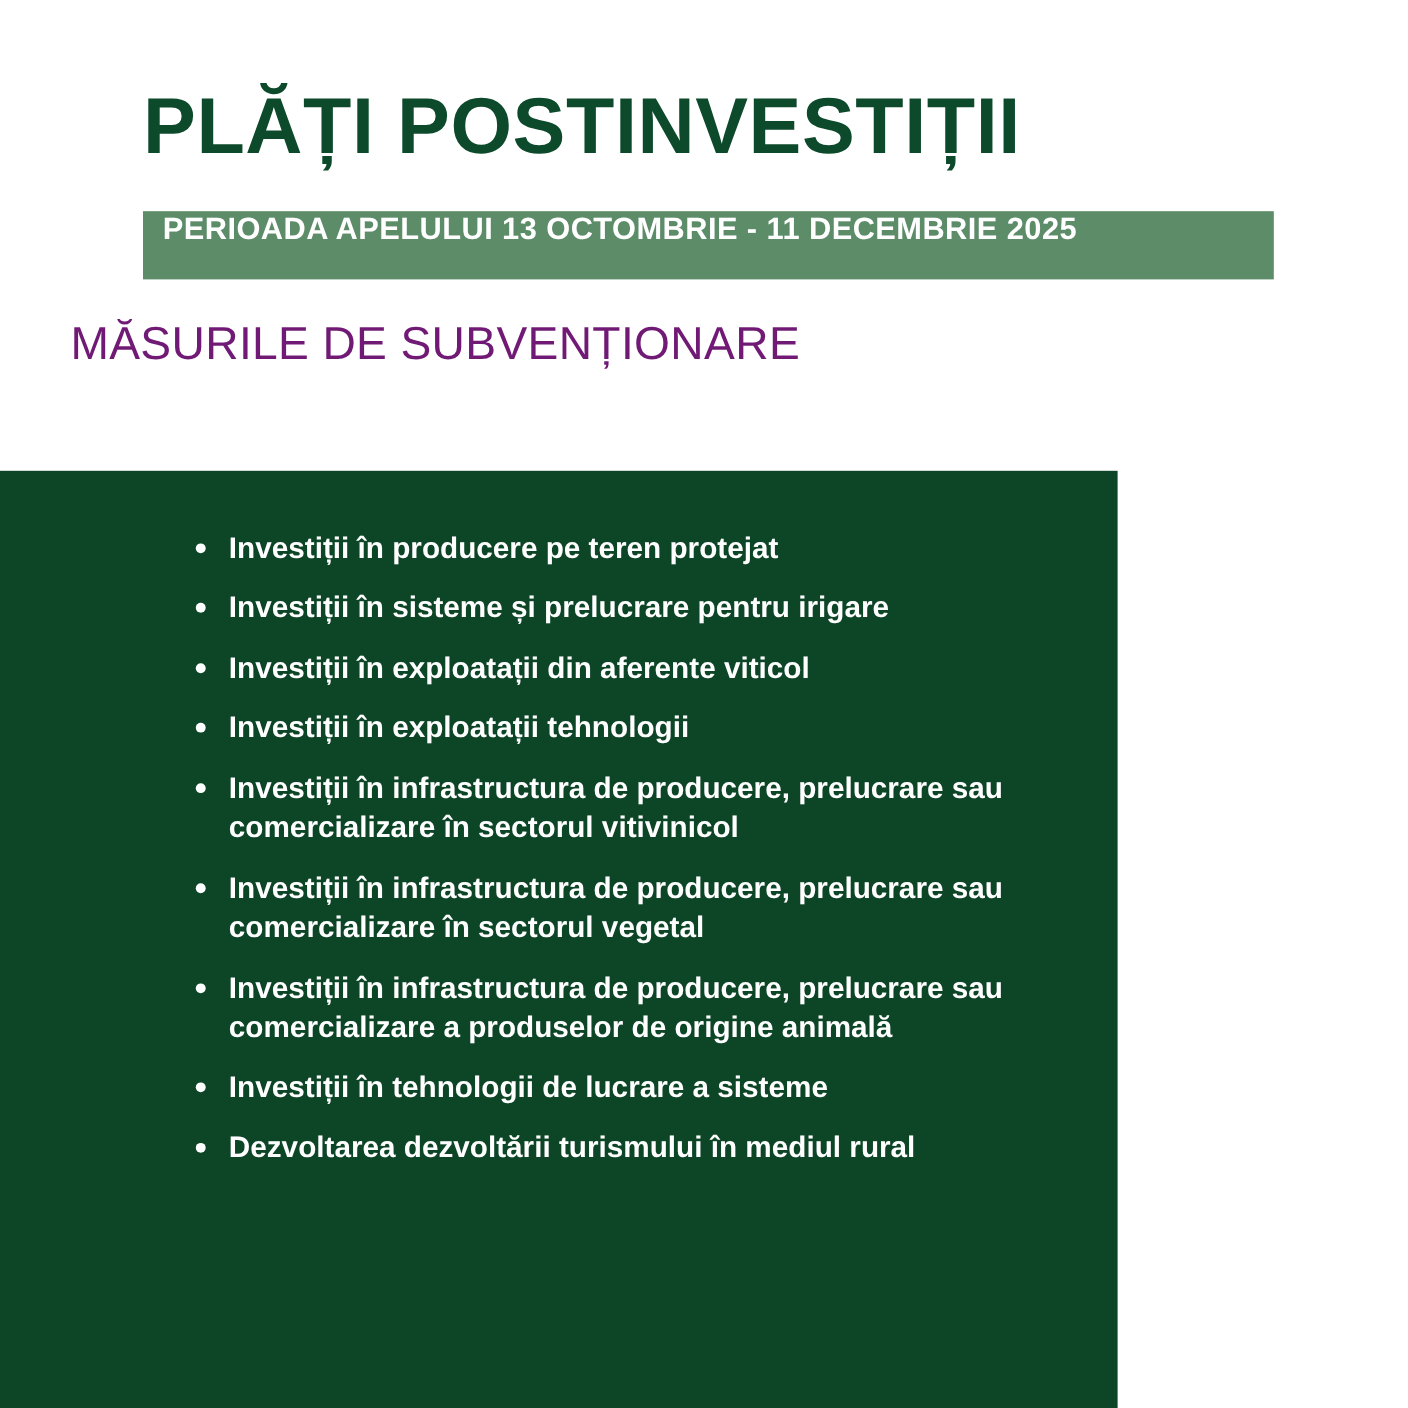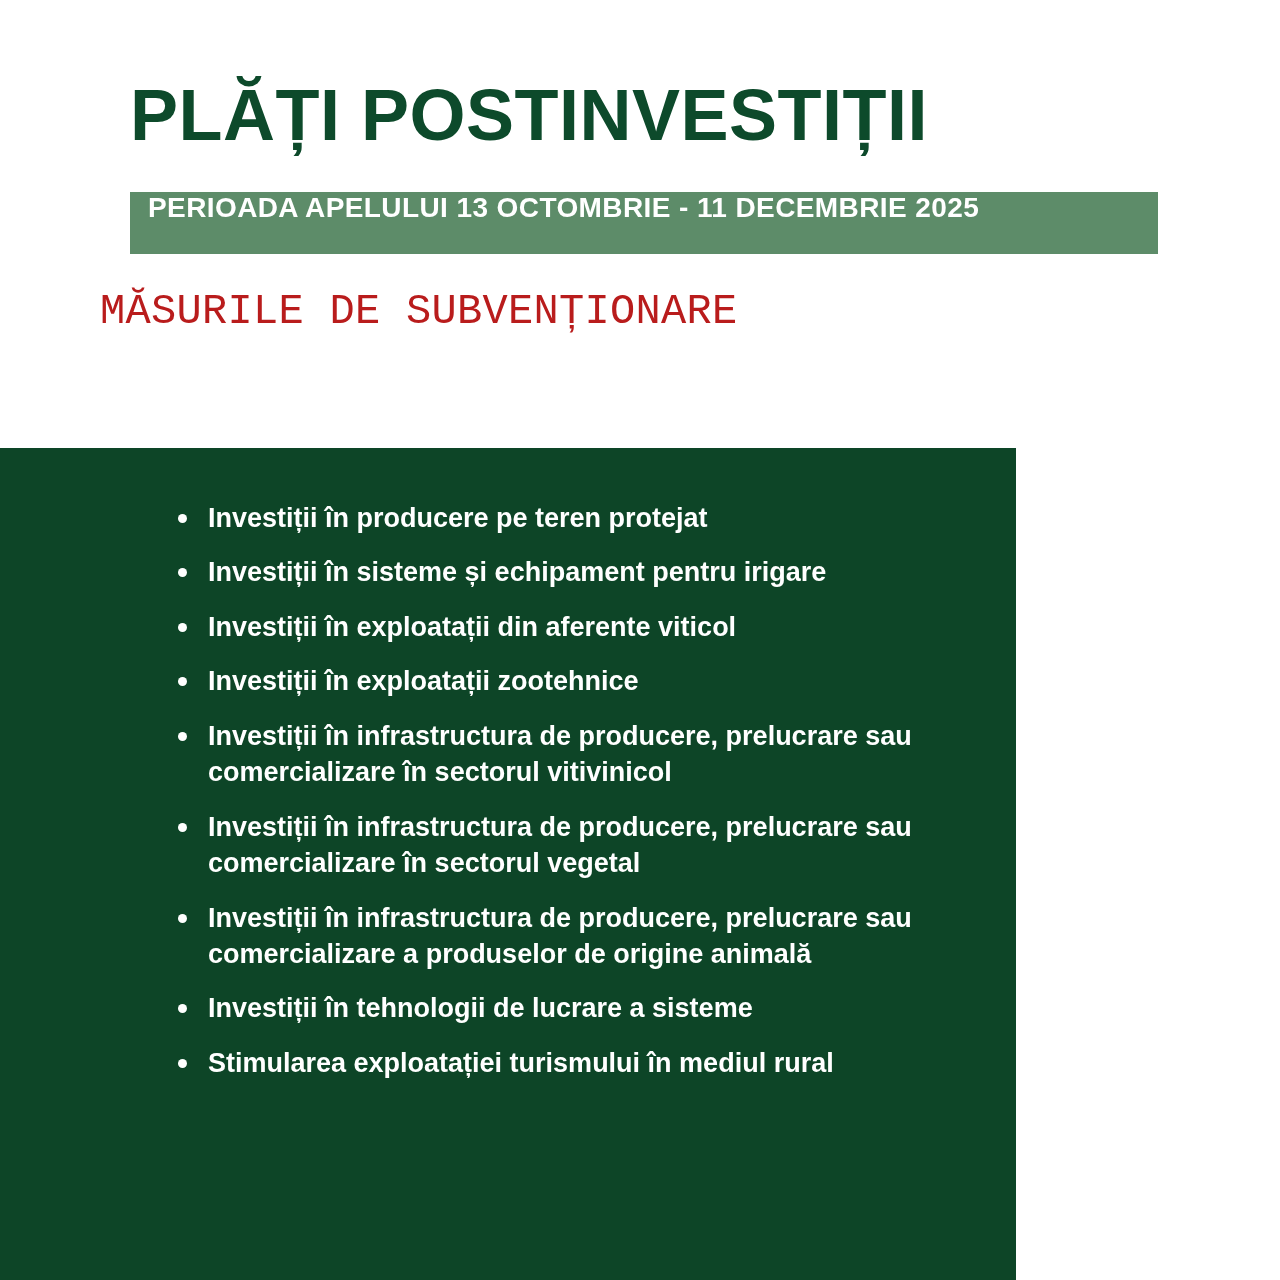--- a/index.html
+++ b/index.html
@@ -46,33 +46,31 @@
     padding-left: 18px;
   }
   .period-text {
     color: #ffffff;
     font-size: 28px;
     font-weight: bold;
     letter-spacing: 0.4px;
     white-space: nowrap;
   }
   .subtitle {
-    margin: 34px 0 0 100px;
+    margin: 34px 0 0 64px;
     font-size: 42px;
-    color: #b91c1c;
+    color: #701a75;
     font-weight: normal;
     letter-spacing: 0.3px;
-    font-family: Liberation Mono, monospace;
   }
   .body-panel {
     flex: 1;
     background: #0d4527;
     padding: 52px 0 0 0;
     box-sizing: border-box;
-    margin-top: 20px;
   }
   ul.measures {
     list-style: none;
     margin: 0;
     padding: 0 60px 0 172px;
   }
   ul.measures li {
     position: relative;
     color: #ffffff;
     font-size: 27px;
@@ -104,24 +102,24 @@
     <div class="period-bar">
       <span class="period-text">PERIOADA APELULUI  13 OCTOMBRIE - 11 DECEMBRIE 2025</span>
     </div>
 
     <div class="subtitle">MĂSURILE DE SUBVENȚIONARE</div>
   </div>
 
   <div class="body-panel">
     <ul class="measures">
       <li>Investiții în producere pe teren protejat</li>
-      <li>Investiții în sisteme și echipament pentru irigare</li>
+      <li>Investiții în sisteme și prelucrare pentru irigare</li>
       <li>Investiții în exploatații din aferente viticol</li>
-      <li>Investiții în exploatații zootehnice</li>
+      <li>Investiții în exploatații tehnologii</li>
       <li>Investiții în infrastructura de producere, prelucrare sau comercializare în sectorul vitivinicol</li>
       <li>Investiții în infrastructura de producere, prelucrare sau comercializare în sectorul vegetal</li>
       <li>Investiții în infrastructura de producere, prelucrare sau comercializare a produselor de origine animală</li>
       <li>Investiții în tehnologii de lucrare a sisteme</li>
-      <li>Stimularea exploatației turismului în mediul rural</li>
+      <li>Dezvoltarea dezvoltării turismului în mediul rural</li>
     </ul>
   </div>
 
 </div>
 
 </body></html>

